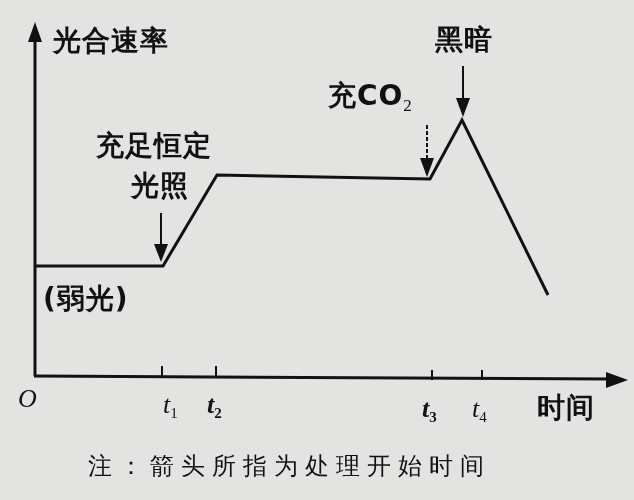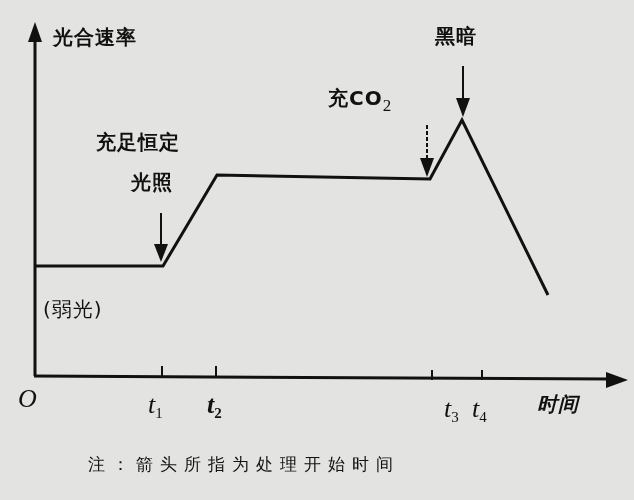--- a/index.html
+++ b/index.html
@@ -1,23 +1,23 @@
 <!DOCTYPE html>
 <html><head>
 <meta charset="utf-8">
 <style>
   html, body { margin:0; padding:0; }
   body { width:634px; height:500px; background:#e3e3e1; position:relative; overflow:hidden;
          font-family:"DejaVu Serif","Liberation Serif",serif; color:#111; }
   svg { position:absolute; left:0; top:0; }
   .lbl { position:absolute; white-space:nowrap; line-height:1; }
-  .cn { font-family:"DejaVu Sans","Liberation Sans",sans-serif; font-weight:bold; font-size:20px; letter-spacing:1px; }
+  .cn { font-family:"DejaVu Sans","Liberation Sans",sans-serif; font-weight:bold; font-size:28px; letter-spacing:1px; }
   .tick { font-family:"Liberation Serif","DejaVu Serif",serif; font-style:italic; font-size:26px; }
   .tick sub { font-style:normal; font-size:15px; vertical-align:-5px; }
-  .note { font-family:Liberation Serif, serif; font-size:17px; letter-spacing:7px; }
+  .note { font-family:Liberation Mono, monospace; font-size:24px; letter-spacing:7px; }
   .co2 { font-family:"Liberation Serif","DejaVu Serif",serif; font-size:28px; }
   .co2 sub { font-size:17px; vertical-align:-6px; }
 </style>
 </head>
 <body>
 
 <svg width="634" height="500" viewBox="0 0 634 500">
 
   <line x1="35" y1="376" x2="35" y2="36" stroke="#111" stroke-width="3"></line>
   <polygon points="35,22 28,42 42,42" fill="#111"></polygon>
@@ -37,27 +37,27 @@
   <line x1="427" y1="125" x2="427" y2="165" stroke="#111" stroke-width="2" stroke-dasharray="4,2"></line>
   <polygon points="427,177 420,158 434,158" fill="#111"></polygon>
 
   <line x1="463" y1="66" x2="463" y2="103" stroke="#111" stroke-width="2"></line>
   <polygon points="463,117 456,98 470,98" fill="#111"></polygon>
 </svg>
 
 <div class="lbl cn" style="left:53px;top:27px;">光合速率</div>
 <div class="lbl cn" style="left:96px;top:132px;text-align:center;">充足恒定</div>
 <div class="lbl cn" style="left:131px;top:172px;">光照</div>
-<div class="lbl cn" style="left:43px;top:299px;font-weight:normal;">(弱光)</div>
+<div class="lbl cn" style="left:43px;top:285px;font-weight:bold;">(弱光)</div>
 
 <div class="lbl" style="left:328px;top:82px;">
   <span class="cn">充CO</span><span class="co2"><sub>2</sub></span>
 </div>
 <div class="lbl cn" style="left:435px;top:28px;font-family:Liberation Mono, monospace;">黑暗</div>
 
 <div class="lbl tick" style="left:18px;top:386px;">O</div>
-<div class="lbl tick" style="left:148px;top:392px;"><span>t</span><sub>1</sub></div>
+<div class="lbl tick" style="left:163px;top:392px;"><span>t</span><sub>1</sub></div>
 <div class="lbl tick" style="left:207px;top:392px;font-weight:bold;"><span>t</span><sub>2</sub></div>
-<div class="lbl tick" style="left:444px;top:396px;"><span>t</span><sub>3</sub></div>
+<div class="lbl tick" style="left:422px;top:396px;font-weight:bold;"><span>t</span><sub>3</sub></div>
 <div class="lbl tick" style="left:472px;top:396px;"><span>t</span><sub>4</sub></div>
-<div class="lbl cn" style="left:537px;top:394px;font-style:italic;">时间</div>
+<div class="lbl cn" style="left:537px;top:394px;">时间</div>
 
 <div class="lbl note" style="left:88px;top:456px;">注：箭头所指为处理开始时间</div>
 
 </body></html>

